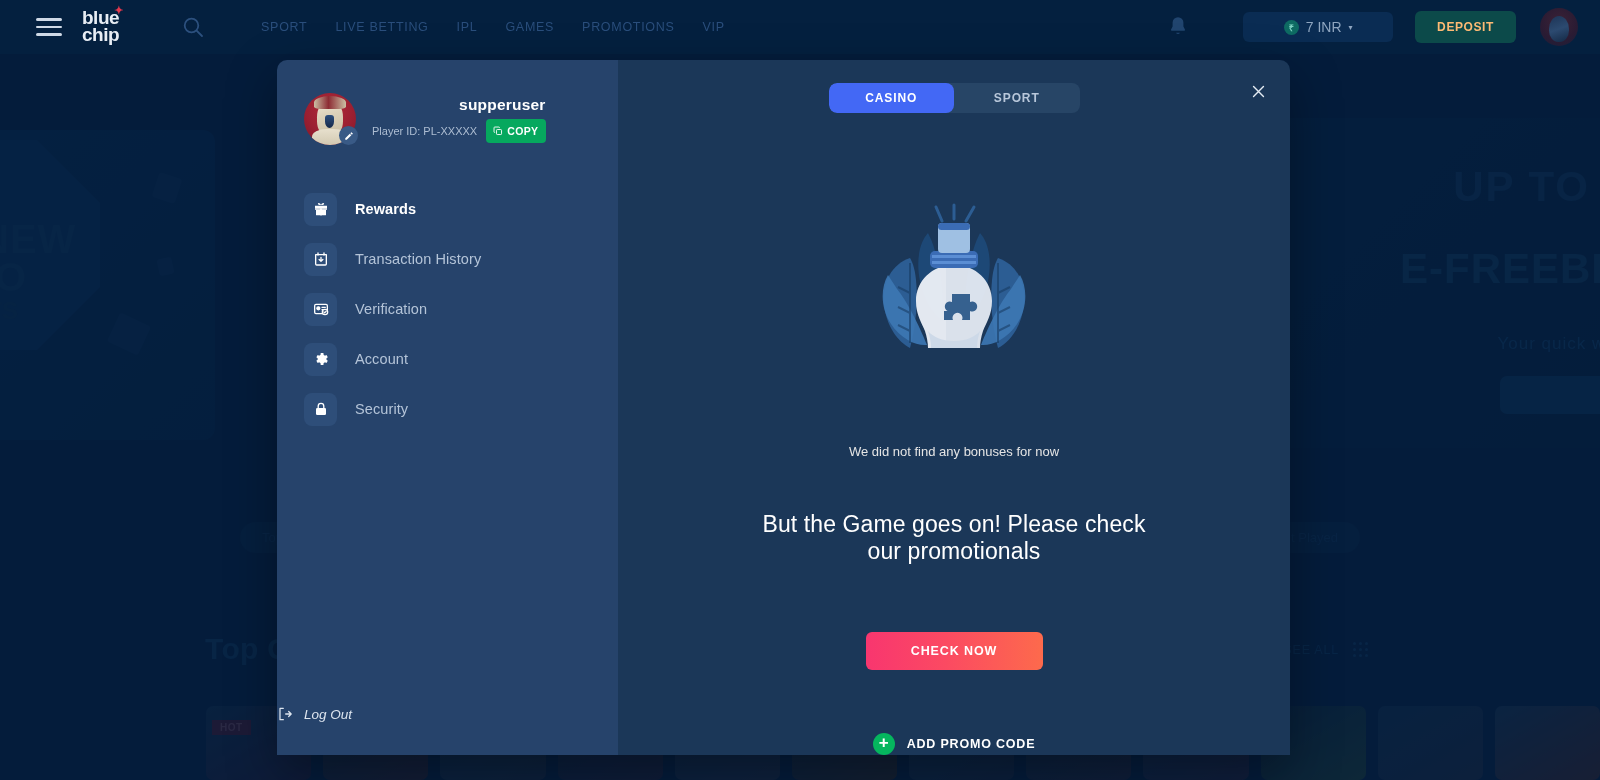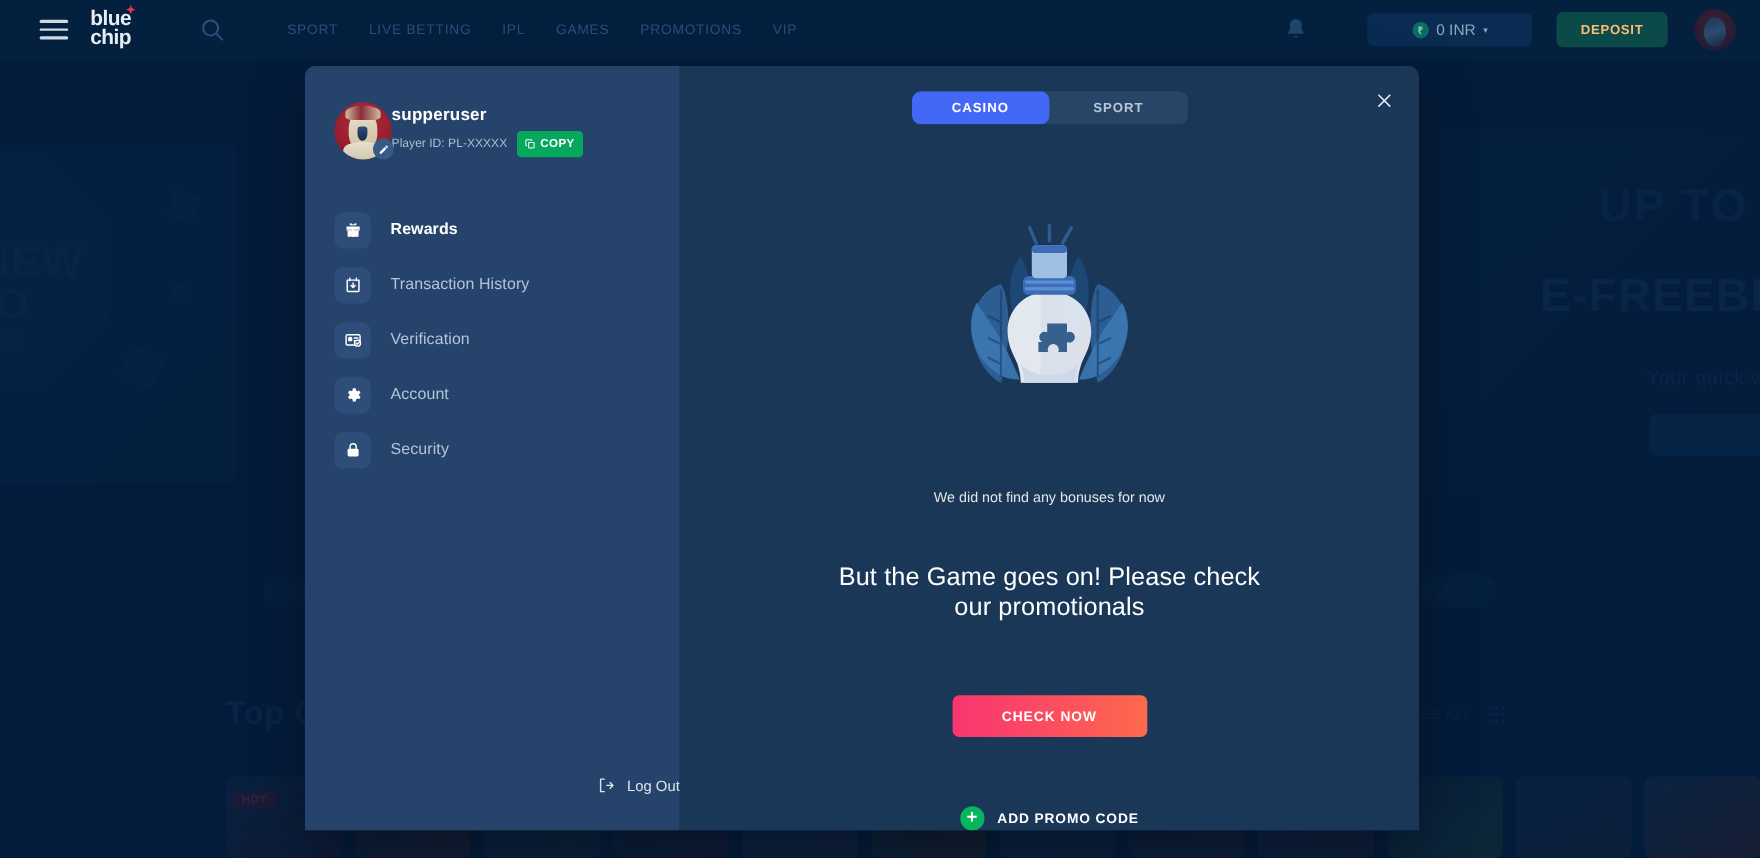--- a/index.html
+++ b/index.html
@@ -134,21 +134,21 @@
     position:absolute; left:277px; top:60px; width:1013px; height:695px;
     display:flex; z-index:10;
     border-radius:10px 10px 0 0; overflow:hidden;
     box-shadow:0 18px 50px rgba(0,0,0,.35);
   }
   .modal-side {
     width:341px; background:#26436b; flex-shrink:0;
     display:flex; flex-direction:column; padding:33px 0 0 0;
     position:relative;
   }
-  .profile { display:flex; align-items:center; padding:0 0 0 27px; gap:0; }
+  .profile { display:flex; align-items:center; padding:0 0 0 27px; gap:16px;text-align:right; }
   .avatar-wrap { position:relative; width:52px; height:52px; flex-shrink:0; }
   .avatar {
     width:52px;height:52px;border-radius:50%;
     background:radial-gradient(circle at 50% 34%, #b32a39 0%, #9a1f31 55%, #7e1628 100%);
     overflow:hidden; position:relative;
   }
   .avatar .head {
     position:absolute; left:13px; top:7px; width:26px; height:36px;
     background:linear-gradient(165deg,#f0ead8 0%, #ded3bb 40%, #c9bda1 100%);
     border-radius:48% 48% 40% 40%;
@@ -196,22 +196,22 @@
     width:33px;height:33px;border-radius:8px;
     background:#2e4e79; display:flex;align-items:center;justify-content:center;
     flex-shrink:0;
   }
   .menu-ico svg { width:16px;height:16px; }
   .menu-label { color:#b4c4d8; font-size:14.5px; letter-spacing:.1px; }
   .menu-item.active .menu-label { color:#ffffff; font-weight:bold; }
 
   .logout {
     margin-top:auto; margin-bottom:33px;
-    display:flex; align-items:center; justify-content:flex-end; gap:11px;
-    color:#dde5ef; font-size:13.5px; cursor:pointer;
+    display:flex; align-items:center; justify-content:flex-start; gap:11px;
+    color:#dde5ef; font-size:13.5px; cursor:pointer;font-style:italic;
   }
   .logout svg { width:16px;height:16px; }
 
   .modal-main {
     flex:1; background:#1b3758; position:relative;
     display:flex; flex-direction:column; align-items:center;justify-content:space-between;
   }
   .tabs {
     margin-top:23px; display:flex;
     background:#274566; border-radius:8px; overflow:hidden;
@@ -348,21 +348,21 @@
     </div>
     <div class="nav-right">
       <div class="bell">
         <svg viewBox="0 0 24 24" fill="#21456f">
           <path d="M12 3a5 5 0 0 0-5 5v3.6l-1.4 2.6A.8.8 0 0 0 6.3 15.5h11.4a.8.8 0 0 0 .7-1.3L17 11.6V8a5 5 0 0 0-5-5z"></path>
           <path d="M10.2 17.2a1.9 1.9 0 0 0 3.6 0z"></path>
         </svg>
       </div>
       <div class="balance">
         <span class="coin">₹</span>
-        <span class="balance-text">0 INR</span>
+        <span class="balance-text">7 INR</span>
         <span class="caret">▾</span>
       </div>
       <button class="deposit-btn">DEPOSIT</button>
       <div class="nav-avatar"></div>
     </div>
   </div>
 
   <div class="modal">
 
     <div class="modal-side">

